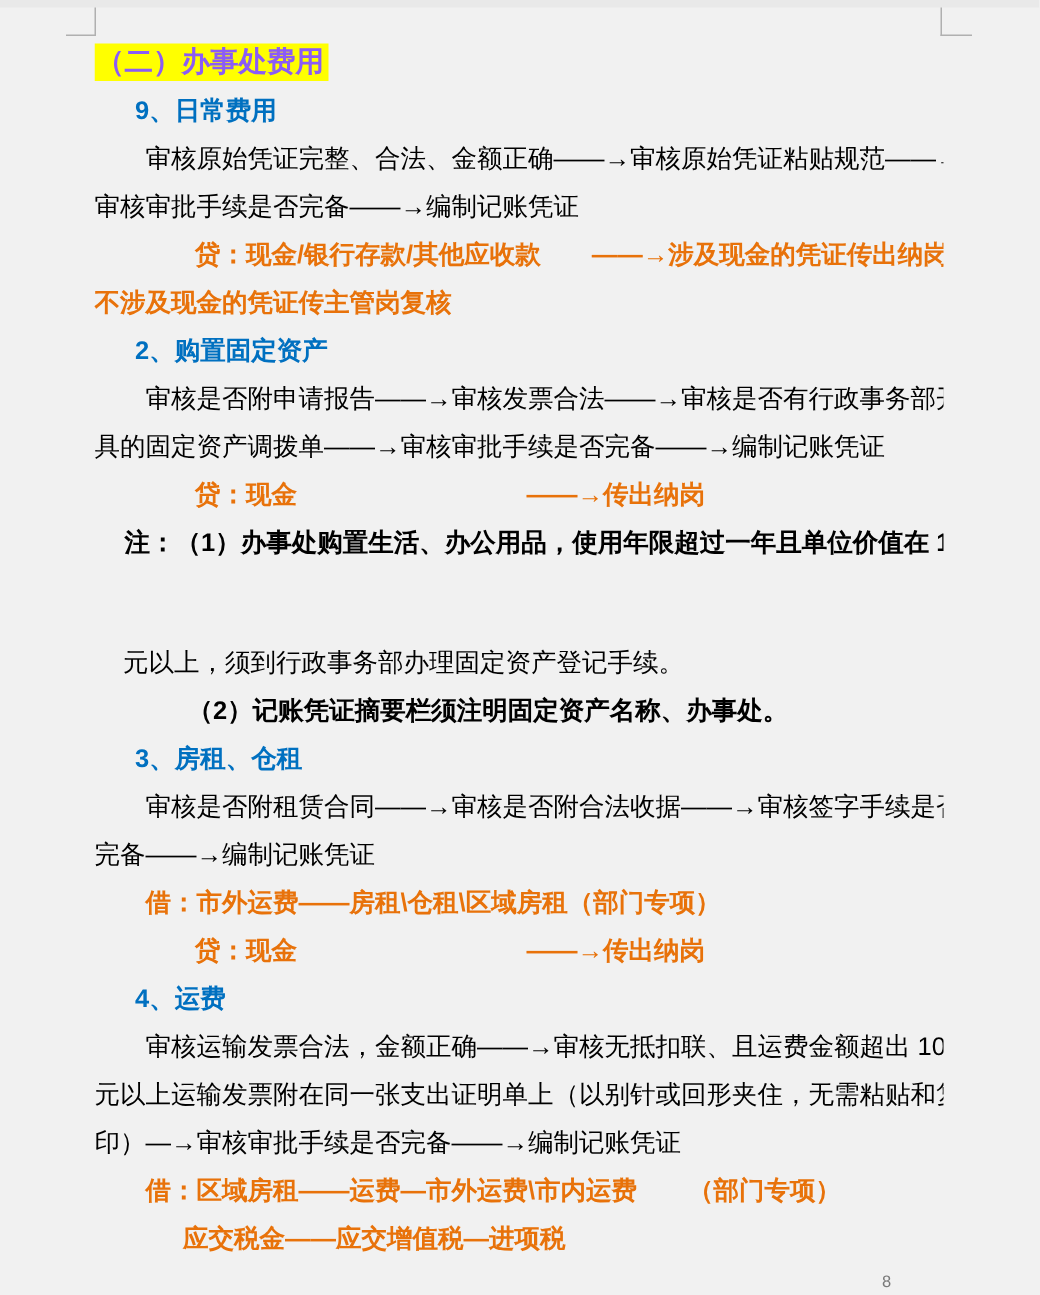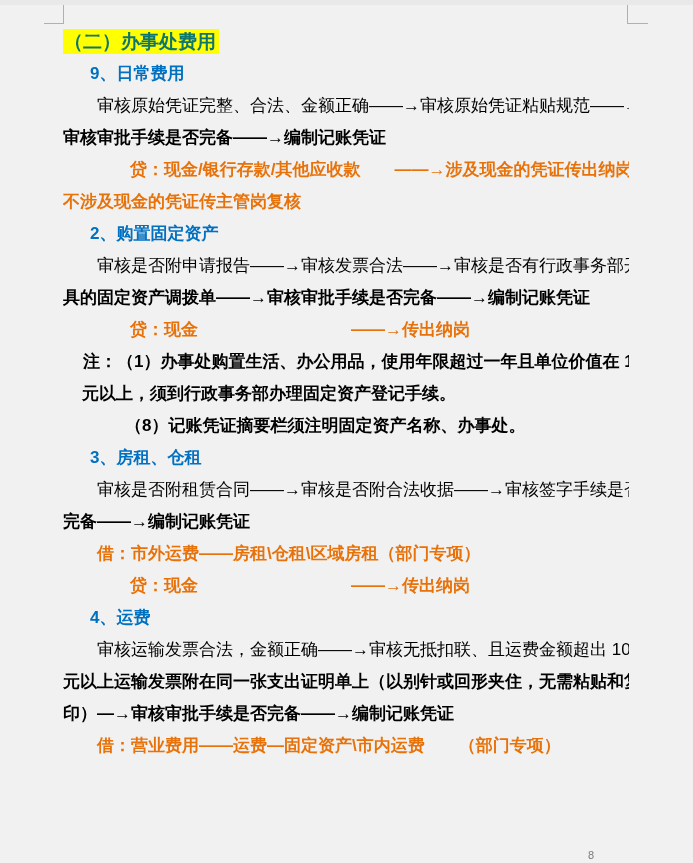--- a/index.html
+++ b/index.html
@@ -35,39 +35,39 @@
   .line {
     line-height: 32px;
     height: 32px;
     font-size: 17px;
     color: #000;
     white-space: nowrap;
   }
   .line.title { height: 32px; }
   .line.title .hl {
     background: var(--highlight, #ffff00);
-    color: #0f766e;
+    color: #8b5cf6;
     font-weight: 700;
     font-size: 19px;
     padding: 2px 3px 2px 1px;
     text-align: right;
   }
   .line.heading {
     color: var(--heading, #0070c0);
     font-weight: 700;
     padding-left: 27px;
   }
   .line.body-first { padding-left: 34px; }
-  .line.body { padding-left: 0; font-weight: bold; }
+  .line.body { padding-left: 0; }
   .line.jie { color: var(--accent, #e8720a); font-weight: 700; padding-left: 34px; }
   .line.dai { color: var(--accent, #e8720a); font-weight: 700; padding-left: 67px; }
   .line.orange-cont { color: var(--accent, #e8720a); font-weight: 700; padding-left: 0; }
   .line.tax { color: var(--accent, #e8720a); font-weight: 700; padding-left: 59px; }
   .line.note-first { font-weight: 700; padding-left: 20px; }
-  .line.note { font-weight: 700; padding-left: 19px; }
+  .line.note { font-weight: 400; padding-left: 19px; margin-top: 48px; }
   .line.note2 { font-weight: 700; padding-left: 62px; }
   .page-number {
     position: absolute;
     left: 588px; top: 849px;
     font-size: 11px;
     line-height: 12px;
     color: #7a7a7a;
   }
 </style>
 </head>
@@ -83,26 +83,27 @@
       <div class="line body-first">审核原始凭证完整、合法、金额正确——→审核原始凭证粘贴规范——→</div>
       <div class="line body">审核审批手续是否完备——→编制记账凭证</div>
       <div class="line dai">贷：现金/银行存款/其他应收款　　——→涉及现金的凭证传出纳岗，</div>
       <div class="line orange-cont">不涉及现金的凭证传主管岗复核</div>
       <div class="line heading">2、购置固定资产</div>
       <div class="line body-first">审核是否附申请报告——→审核发票合法——→审核是否有行政事务部开</div>
       <div class="line body">具的固定资产调拨单——→审核审批手续是否完备——→编制记账凭证</div>
       <div class="line dai">贷：现金　　　　　　　　　——→传出纳岗</div>
       <div class="line note-first">注：（1）办事处购置生活、办公用品，使用年限超过一年且单位价值在 1000</div>
       <div class="line note">元以上，须到行政事务部办理固定资产登记手续。</div>
-      <div class="line note2">（8）记账凭证摘要栏须注明固定资产名称、办事处。</div>
+      <div class="line note2">（2）记账凭证摘要栏须注明固定资产名称、办事处。</div>
       <div class="line heading">3、房租、仓租</div>
       <div class="line body-first">审核是否附租赁合同——→审核是否附合法收据——→审核签字手续是否</div>
       <div class="line body">完备——→编制记账凭证</div>
       <div class="line jie">借：市外运费——房租\仓租\区域房租（部门专项）</div>
       <div class="line dai">贷：现金　　　　　　　　　——→传出纳岗</div>
       <div class="line heading">4、运费</div>
       <div class="line body-first">审核运输发票合法，金额正确——→审核无抵扣联、且运费金额超出 100</div>
       <div class="line body">元以上运输发票附在同一张支出证明单上（以别针或回形夹住，无需粘贴和复</div>
       <div class="line body">印）—→审核审批手续是否完备——→编制记账凭证</div>
-      <div class="line jie">借：营业费用——运费—固定资产\市内运费　　（部门专项）</div>
+      <div class="line jie">借：区域房租——运费—市外运费\市内运费　　（部门专项）</div>
+      <div class="line tax">应交税金——应交增值税—进项税</div>
     </div>
   <span class="page-number">8</span>
 </div>
 
 </body></html>

